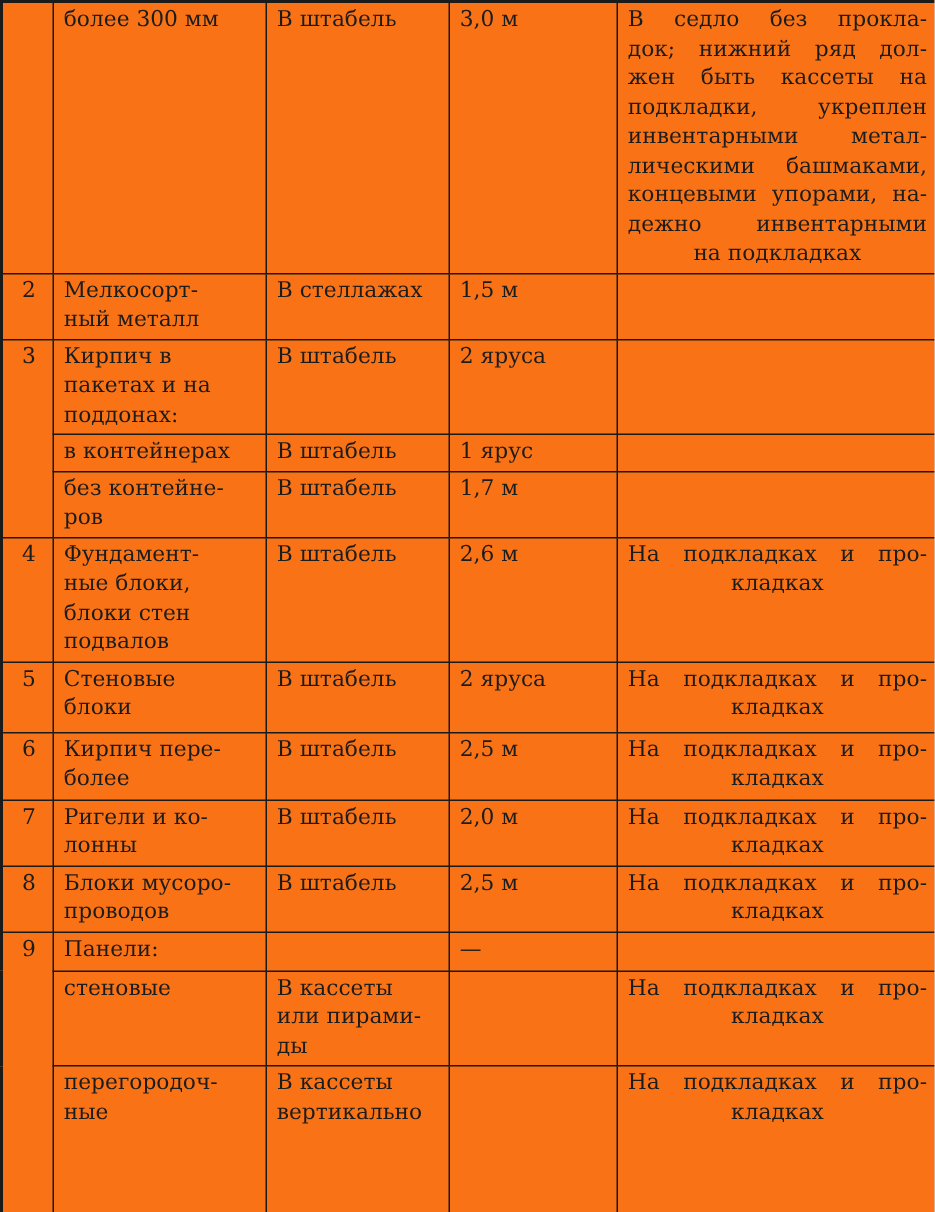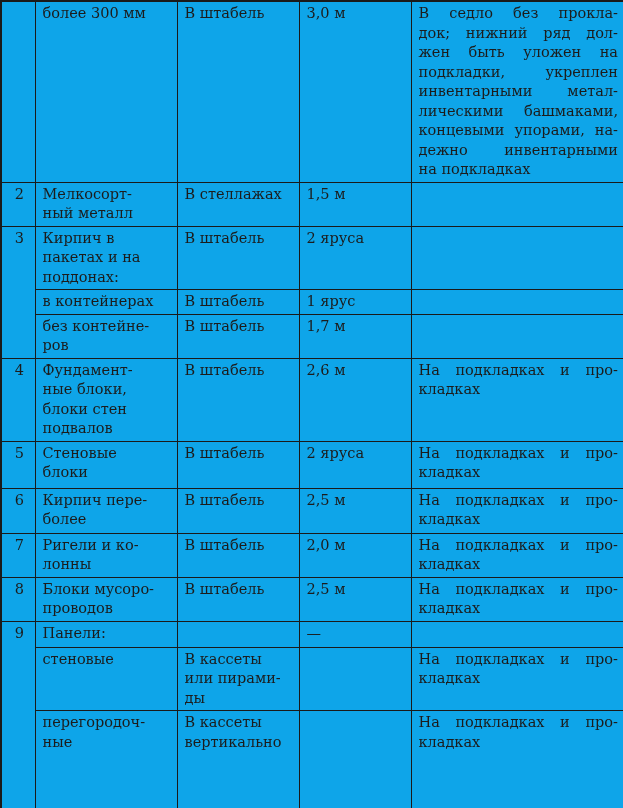--- a/index.html
+++ b/index.html
@@ -4,21 +4,21 @@
 <style>
   html, body {
     margin: 0;
     padding: 0;
     background: #ffffff;
   }
   .page {
     position: relative;
     width: 623px;
     height: 808px;
-    background: #0ea5e9;
+    background: #f97316;
     overflow: hidden;
     font-family: "DejaVu Serif", "Liberation Serif", serif;
     color: #1c1c1c;
     font-size: 14.5px;
     line-height: 19.5px;
   }
   table.doc-table {
     border-collapse: collapse;
     table-layout: fixed;
     width: 623px;
@@ -32,20 +32,21 @@
   }
   td.num {
     text-align: center;
     padding: 2px 1px;
   }
   .line {
     white-space: nowrap;
   }
   td.justify .line {
     white-space: normal;
+    text-align: center;
   }
   td.justify .line:not(:last-child) {
     text-align: justify;
     text-align-last: justify;
   }
 </style>
 </head>
 <body>
 
 <div class="page">
@@ -65,21 +66,21 @@
           </td>
         <td>
             <div class="line">В штабель</div>
           </td>
         <td>
             <div class="line">3,0 м</div>
           </td>
         <td class="justify">
             <div class="line">В седло без прокла-</div>
             <div class="line">док; нижний ряд дол-</div>
-            <div class="line">жен быть уложен на</div>
+            <div class="line">жен быть кассеты на</div>
             <div class="line">подкладки, укреплен</div>
             <div class="line">инвентарными метал-</div>
             <div class="line">лическими башмаками,</div>
             <div class="line">концевыми упорами, на-</div>
             <div class="line">дежно инвентарными</div>
             <div class="line">на подкладках</div>
           </td>
       </tr>
       <tr style="height:41px">
         <td class="num">2</td>

